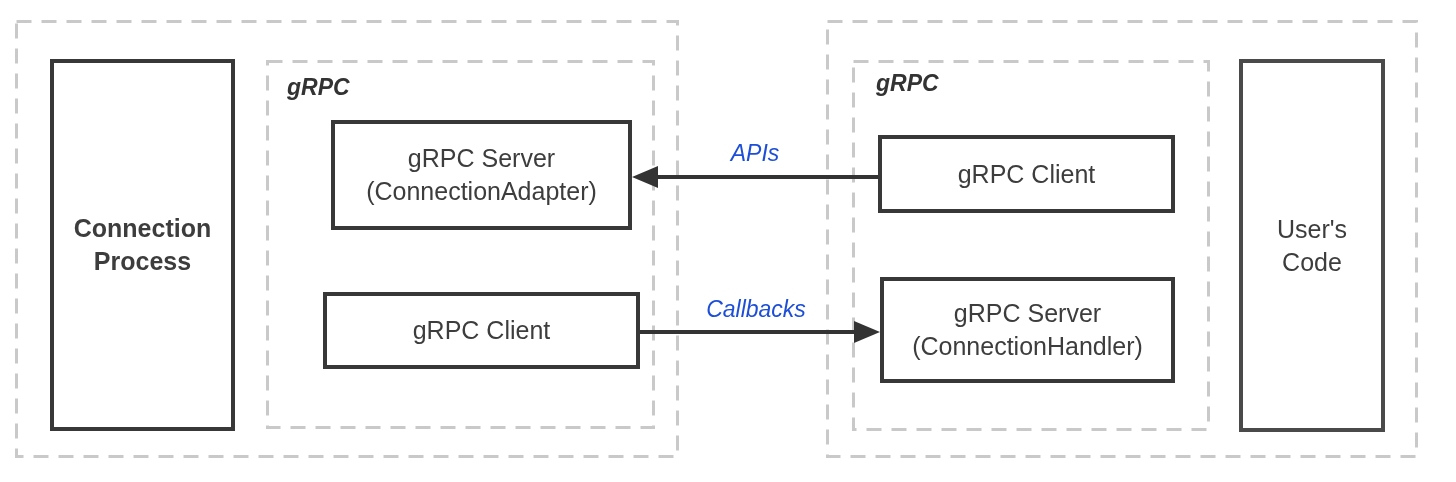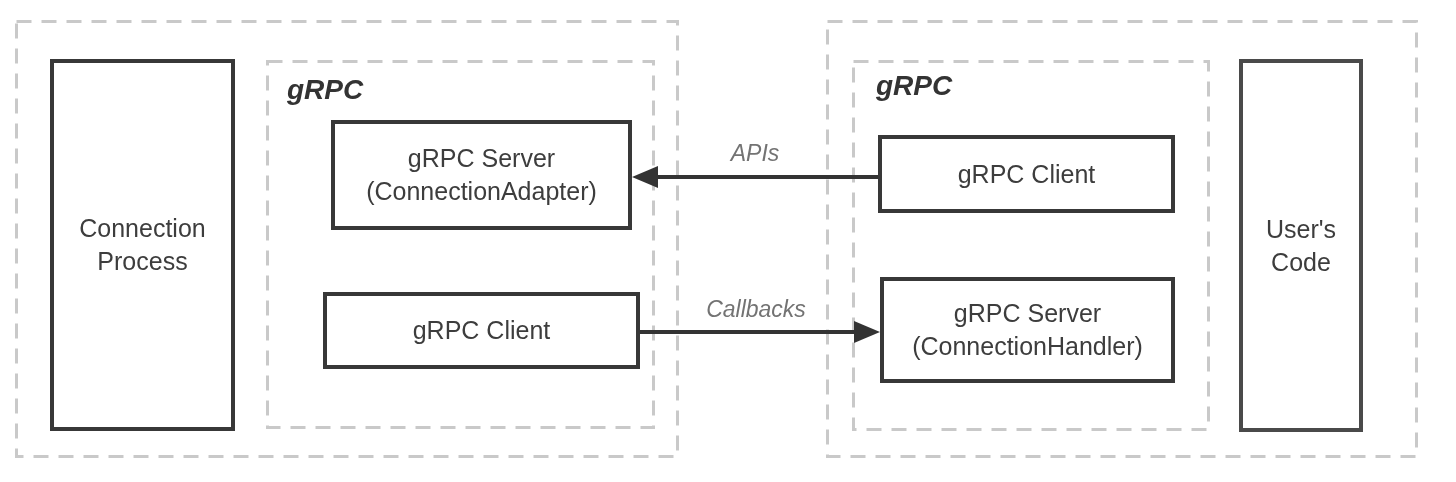--- a/index.html
+++ b/index.html
@@ -23,42 +23,42 @@
     background: #ffffff;
     display: flex;
     align-items: center;
     justify-content: center;
     text-align: center;
     font-size: 25px;
     line-height: 1.32;
     white-space: pre-line;
     color: #3d3d3d;
   }
-  .node-conn-process   { left: 50px;   top: 59px;  width: 185px; height: 372px; }
+  .node-conn-process   { left: 50px;   top: 59px;  width: 185px; height: 372px; font-weight: bold; }
   .node-server-adapter { left: 331px;  top: 120px; width: 301px; height: 110px; }
   .node-client-left    { left: 323px;  top: 292px; width: 317px; height: 77px; }
   .node-client-right   { left: 878px;  top: 135px; width: 297px; height: 78px; }
   .node-server-handler { left: 880px;  top: 277px; width: 295px; height: 106px; }
-  .node-users-code     { left: 1239px; top: 59px;  width: 124px; height: 373px; border-color: #4a4a4a; }
+  .node-users-code     { left: 1239px; top: 59px;  width: 146px; height: 373px; border-color: #4a4a4a; }
 
   .grpc-label {
     position: absolute;
     font-style: italic;
     font-weight: bold;
-    font-size: 28px;
+    font-size: 23px;
     color: #333333;
   }
   .grpc-label-left  { left: 287px; top: 74px; }
   .grpc-label-right { left: 876px; top: 70px; }
 
   .arrow-label {
     position: absolute;
     font-style: italic;
     font-size: 23px;
-    color: #737373;
+    color: #1d4ed8;
     transform: translateX(-50%);
     white-space: nowrap;
   }
   .arrow-label-apis      { left: 755px; top: 140px; }
   .arrow-label-callbacks { left: 756px; top: 296px; font-style: italic; }
 
   .lines-layer {
     position: absolute;
     left: 0;
     top: 0;

